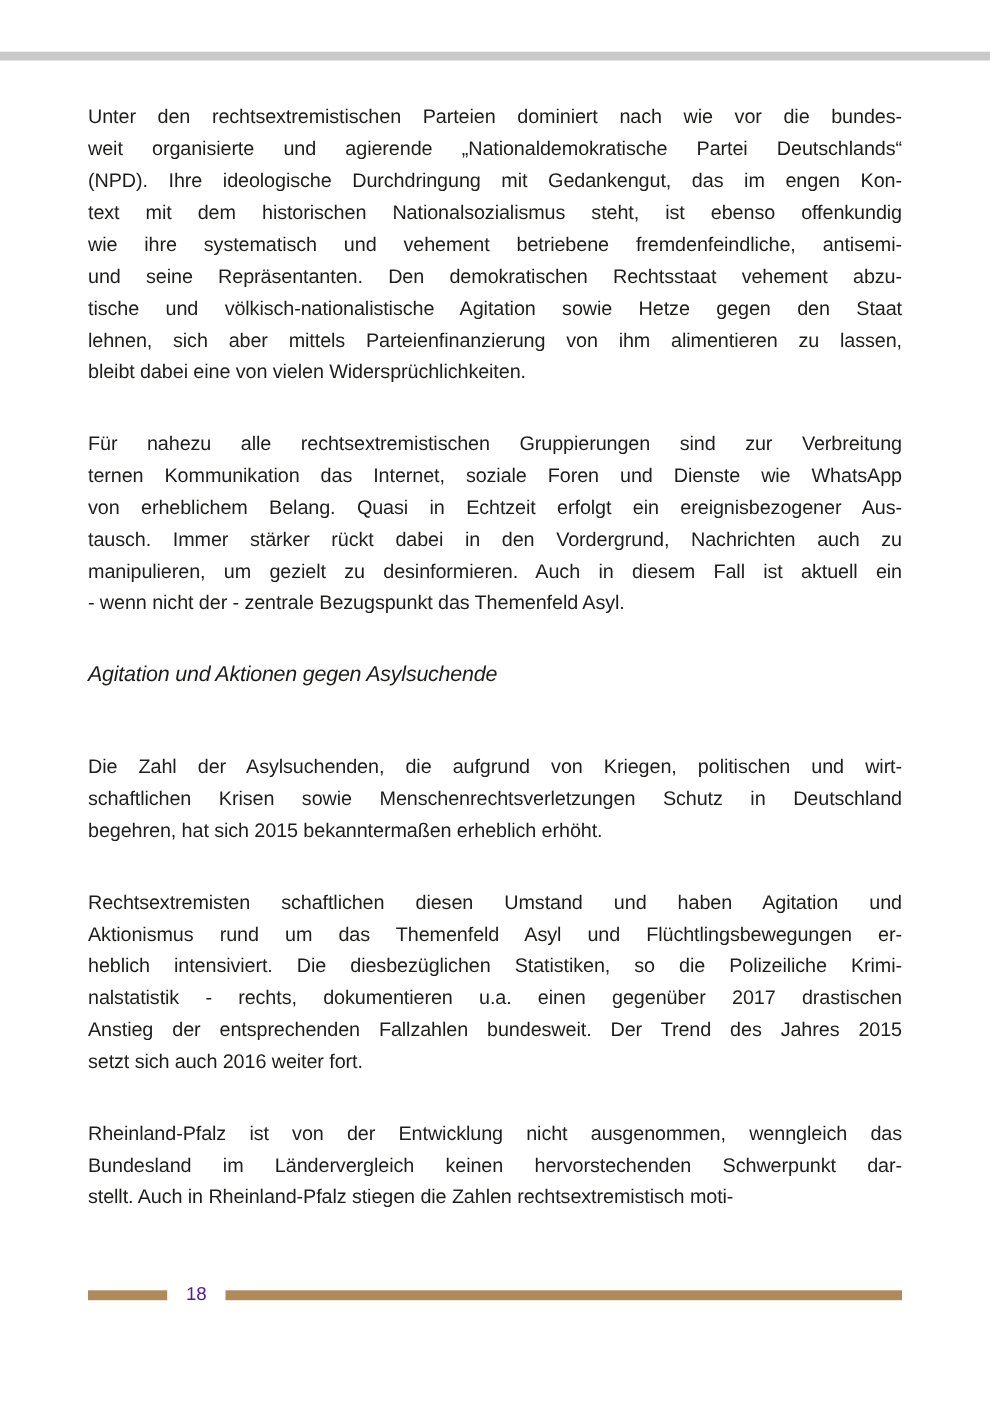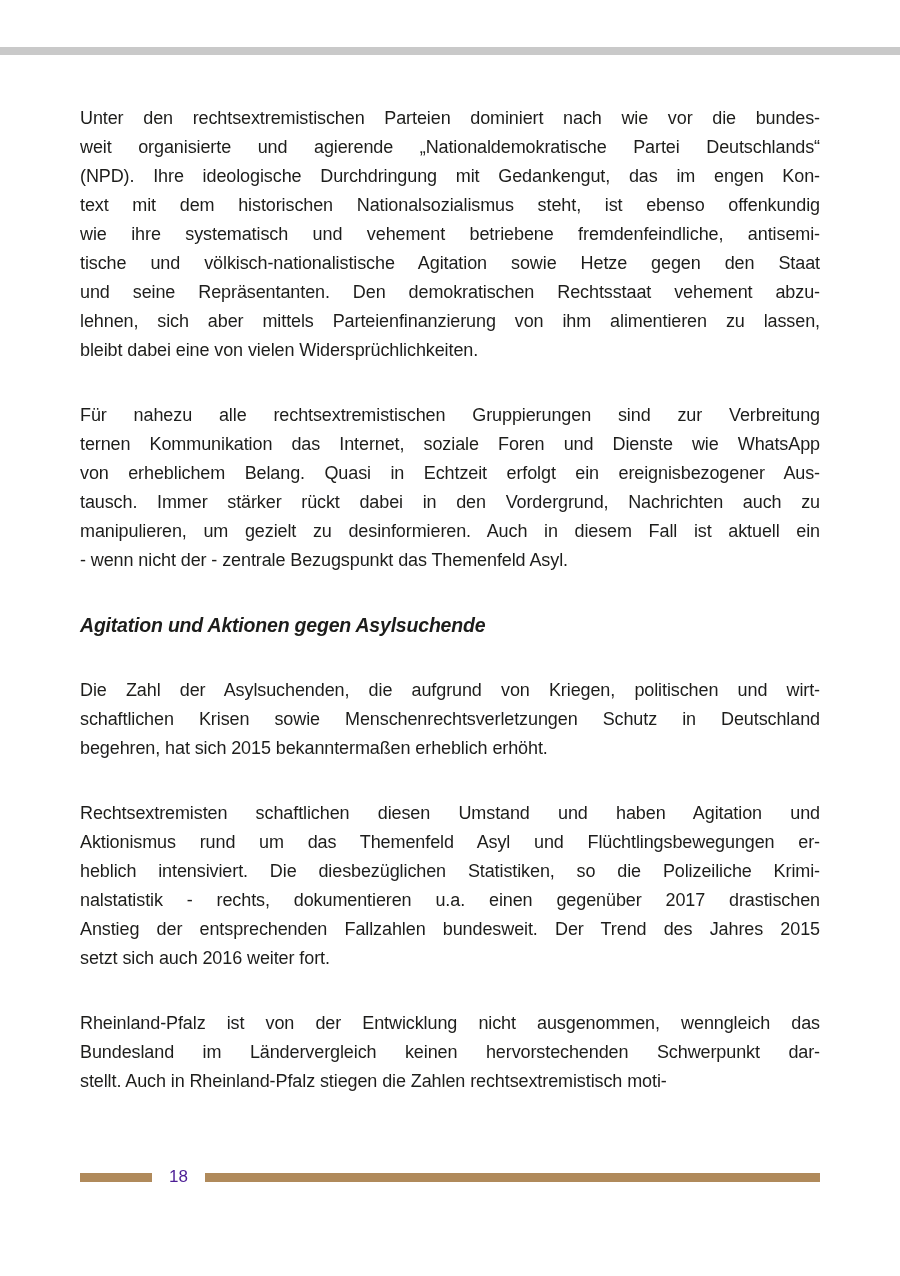--- a/index.html
+++ b/index.html
@@ -26,34 +26,34 @@
   .content {
     position: absolute;
     top: 88px;
     left: 80px;
     width: 740px;
     font-size: 18px;
     line-height: 29px;
     letter-spacing: -0.1px;
   }
   .paragraph {
-    margin: 16px 0 36px 0;
+    margin: 4px 0 36px 0;
   }
   .line {
     text-align: justify;
     text-align-last: justify;
     white-space: normal;
   }
   .line.last {
     text-align-last: left;
   }
   .heading {
-    margin: 18px 0 36px 0;
+    margin: 18px 0 55px 0;
     font-size: 19.5px;
-    font-weight: 700;
+    font-weight: 400;
     font-style: italic;
     line-height: 29px;
     letter-spacing: -0.2px;
   }
   .footer {
     position: absolute;
     top: 1167px;
     left: 80px;
     width: 740px;
     height: 20px;
@@ -84,22 +84,22 @@
 
   <div class="top-bar" style="background: rgb(201, 201, 201);"></div>
 
   <div class="content">
       <div class="paragraph">
         <div class="line">Unter den rechtsextremistischen Parteien dominiert nach wie vor die bundes-</div>
         <div class="line">weit organisierte und agierende „Nationaldemokratische Partei Deutschlands“</div>
         <div class="line">(NPD). Ihre ideologische Durchdringung mit Gedankengut, das im engen Kon-</div>
         <div class="line">text mit dem historischen Nationalsozialismus steht, ist ebenso offenkundig</div>
         <div class="line">wie ihre systematisch und vehement betriebene fremdenfeindliche, antisemi-</div>
+        <div class="line">und seine Repräsentanten. Den demokratischen Rechtsstaat vehement abzu-</div>
         <div class="line">tische und völkisch-nationalistische Agitation sowie Hetze gegen den Staat</div>
-        <div class="line">und seine Repräsentanten. Den demokratischen Rechtsstaat vehement abzu-</div>
         <div class="line">lehnen, sich aber mittels Parteienfinanzierung von ihm alimentieren zu lassen,</div>
         <div class="line last">bleibt dabei eine von vielen Widersprüchlichkeiten.</div>
       </div>
       <div class="paragraph">
         <div class="line">Für nahezu alle rechtsextremistischen Gruppierungen sind zur Verbreitung</div>
         <div class="line">ternen Kommunikation das Internet, soziale Foren und Dienste wie WhatsApp</div>
         <div class="line">von erheblichem Belang. Quasi in Echtzeit erfolgt ein ereignisbezogener Aus-</div>
         <div class="line">tausch. Immer stärker rückt dabei in den Vordergrund, Nachrichten auch zu</div>
         <div class="line">manipulieren, um gezielt zu desinformieren. Auch in diesem Fall ist aktuell ein</div>
         <div class="line last">- wenn nicht der - zentrale Bezugspunkt das Themenfeld Asyl.</div>

